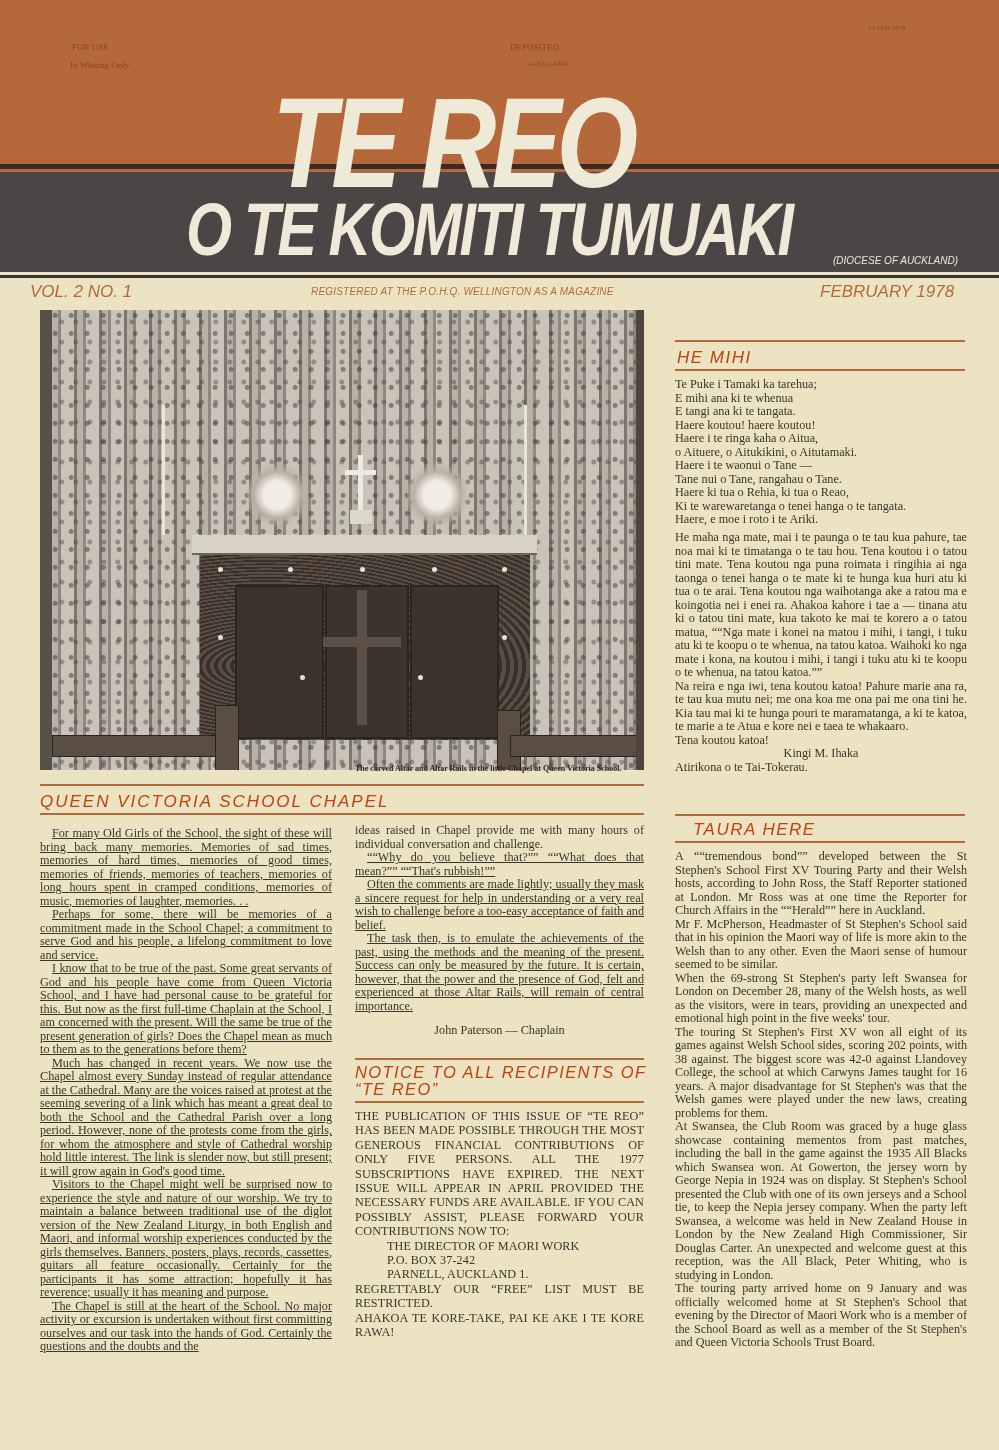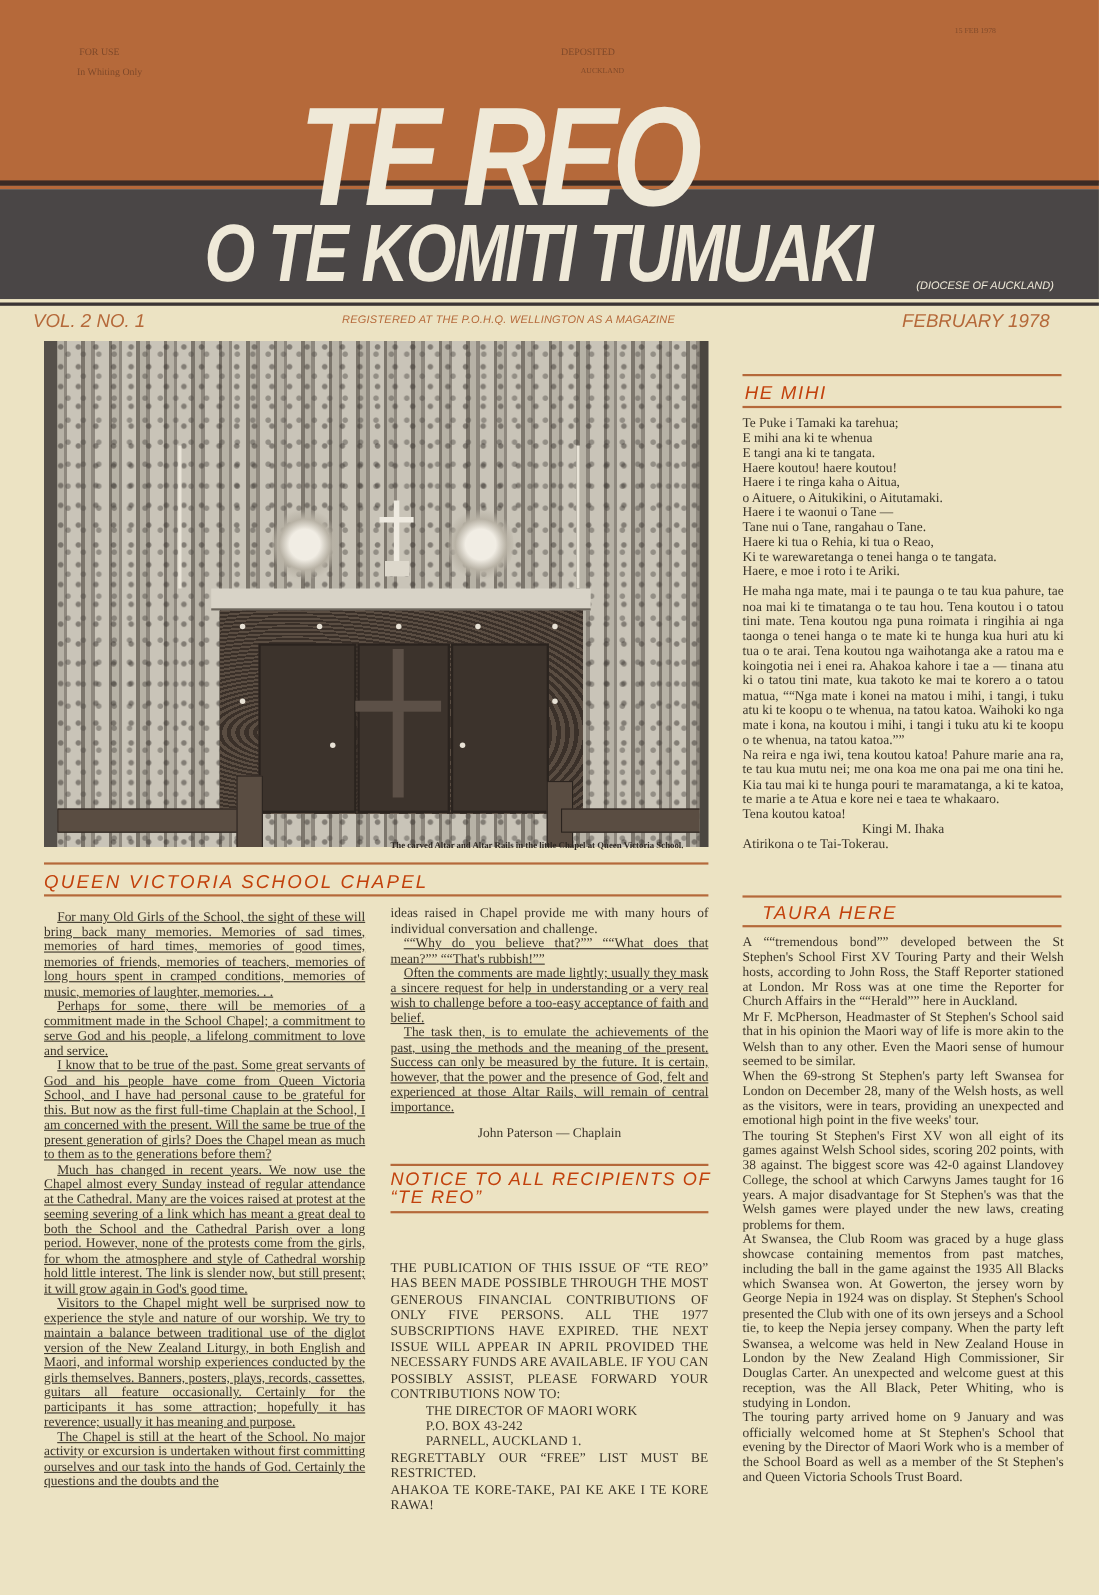--- a/index.html
+++ b/index.html
@@ -80,21 +80,21 @@
   .sec-head {
     position: absolute; font-family: "Liberation Sans", sans-serif; font-style: italic;
     font-size: 17px; color: #c2410c; letter-spacing: 1.5px; white-space: nowrap;
   }
   .body-text {
     position: absolute; font-size: 12.2px; line-height: 13.5px; text-align: justify; color: #3a342a;
   }
   .body-text p { margin: 0; }
   .indent { text-indent: 12px; text-decoration: underline; }
   .poem p { margin: 0; text-align: left; }
-  .caps { font-size: 12.2px; line-height: 14.4px; letter-spacing: .1px; margin-top: 36px; }
+  .caps { font-size: 12.2px; line-height: 14.4px; letter-spacing: .1px; }
   .addr { padding-left: 32px; }
 </style>
 </head>
 <body>
 
 <div class="masthead-top"></div>
 <div class="stamp" style="left:72px;top:42px;">FOR USE</div>
 <div class="stamp" style="left:70px;top:60px;">In Whiting Only</div>
 <div class="stamp" style="left:510px;top:42px;">DEPOSITED</div>
 <div class="stamp" style="left:528px;top:60px;font-size:7px;">AUCKLAND</div>
@@ -167,21 +167,21 @@
 <div class="rule" style="left:355px;top:1058px;width:289px;"></div>
 <div class="sec-head" style="left:355px;top:1064px;font-size:16.5px;letter-spacing:1.4px;line-height:17px;">
   <div>NOTICE TO ALL RECIPIENTS OF</div>
   <div>“TE REO”</div>
 </div>
 <div class="rule" style="left:355px;top:1101px;width:289px;"></div>
 
 <div class="body-text caps" style="left:355px;top:1109px;width:289px;">
   <p>THE PUBLICATION OF THIS ISSUE OF “TE REO” HAS BEEN MADE POSSIBLE THROUGH THE MOST GENEROUS FINANCIAL CONTRIBUTIONS OF ONLY FIVE PERSONS. ALL THE 1977 SUBSCRIPTIONS HAVE EXPIRED. THE NEXT ISSUE WILL APPEAR IN APRIL PROVIDED THE NECESSARY FUNDS ARE AVAILABLE. IF YOU CAN POSSIBLY ASSIST, PLEASE FORWARD YOUR CONTRIBUTIONS NOW TO:</p>
   <p class="addr">THE DIRECTOR OF MAORI WORK</p>
-  <p class="addr">P.O. BOX 43-242</p>
+  <p class="addr">P.O. BOX 37-242</p>
   <p class="addr">PARNELL, AUCKLAND 1.</p>
   <p>REGRETTABLY OUR “FREE” LIST MUST BE RESTRICTED.</p>
   <p>AHAKOA TE KORE-TAKE, PAI KE AKE I TE KORE RAWA!</p>
 </div>
 
 <div class="rule" style="left:675px;top:340px;width:290px;"></div>
 <div class="sec-head" style="left:677px;top:348px;">HE MIHI</div>
 <div class="rule" style="left:675px;top:369px;width:290px;"></div>
 
 <div class="body-text poem" style="left:675px;top:378px;width:292px;">

